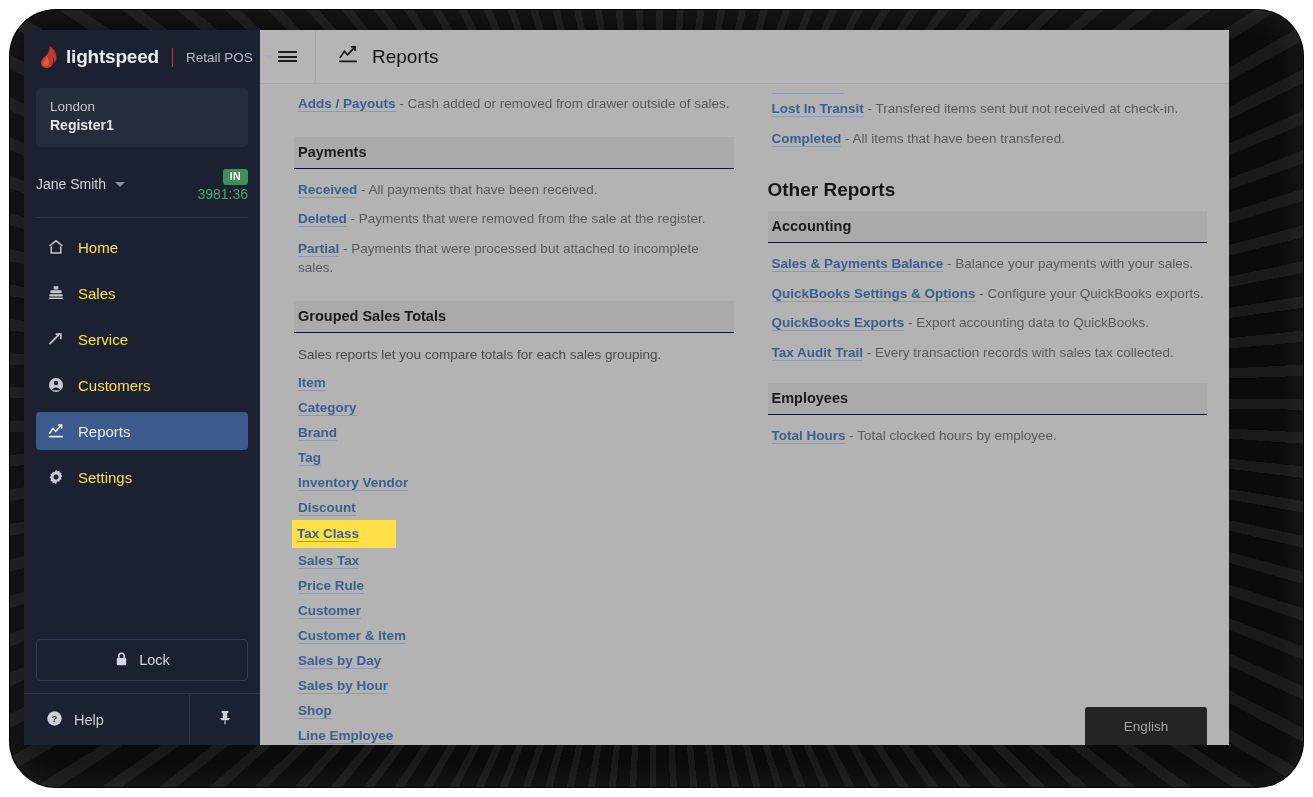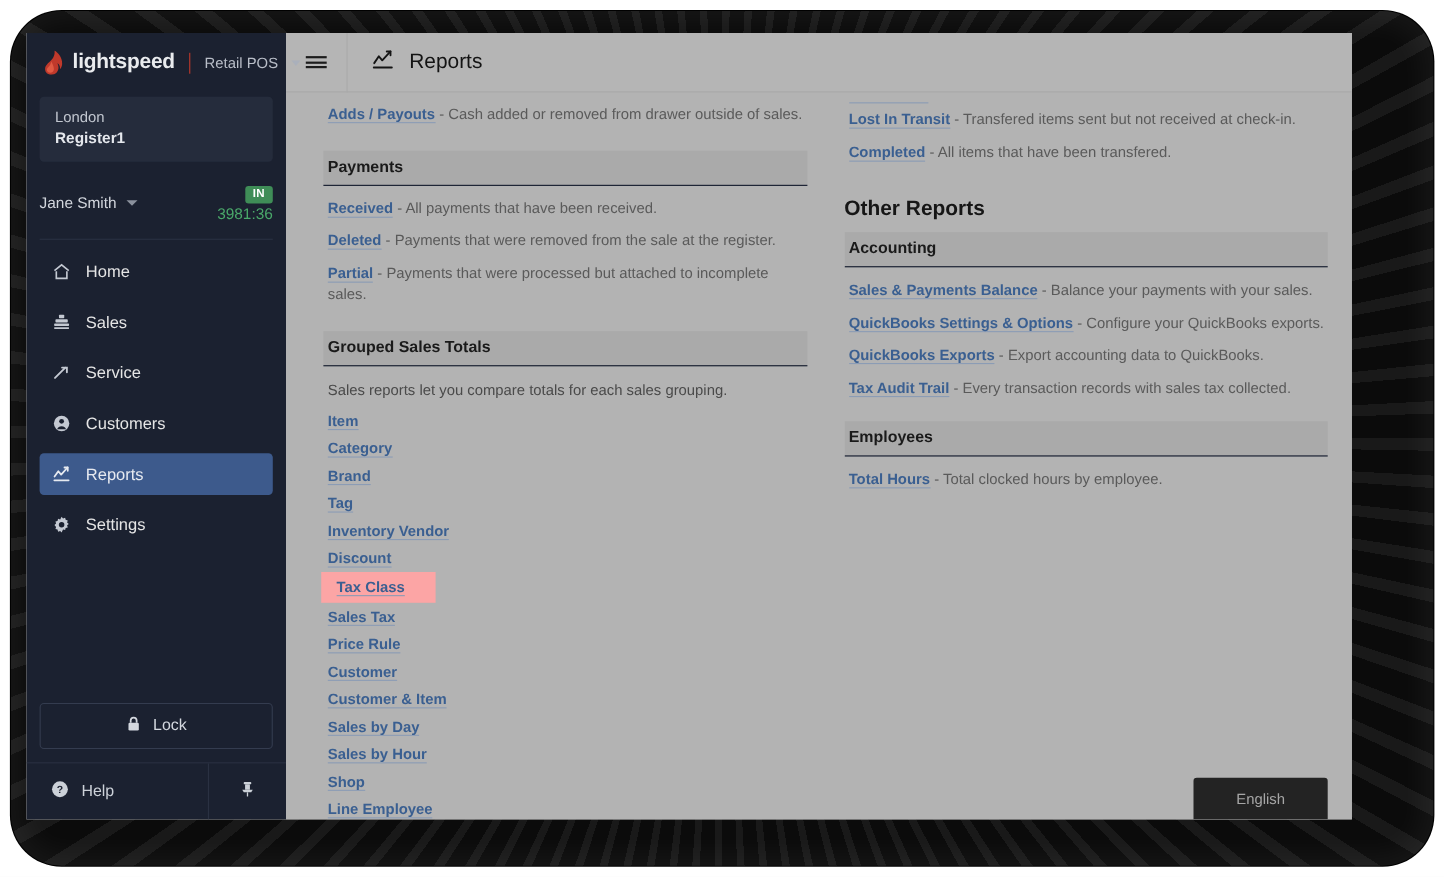--- a/index.html
+++ b/index.html
@@ -159,21 +159,21 @@
 
   #nav-list { margin-top: 10px; flex: 1 1 auto; }
   .nav-item {
     display: flex;
     align-items: center;
     height: 38px;
     margin: 0 12px;
     padding: 0 10px;
     border-radius: 4px;
     gap: 13px;
-    color: #e5e5e5;
+    color: #fde047;
     font-size: 15px;
     cursor: pointer;
   }
   .nav-item + .nav-item { margin-top: 8px; }
   .nav-item .nav-ico {
     width: 19px; height: 19px;
     flex: 0 0 19px;
     display: flex; align-items: center; justify-content: center;
   }
   .nav-item.active { background: #3d5a8c; color: #e7eaf0; }
@@ -312,23 +312,23 @@
   }
   .entry .desc { color: #5a5a5a; font-weight: 400; }
 
   .grouped-list { padding-top: 4px; }
   .grouped-row {
     padding: 5px 0 5px 4px;
     font-size: 13.5px;
     position: relative;
   }
   .grouped-row.highlighted {
-    background: #fca5a5;
+    background: #fde047;
     width: 104px;
-    padding-left: 14px;
+    padding-left: 5px;
     padding-top: 6px;
     padding-bottom: 7px;
     margin-left: -2px;
   }
 
   
   #lang-button {
     position: absolute;
     right: 22px;
     bottom: 0;

